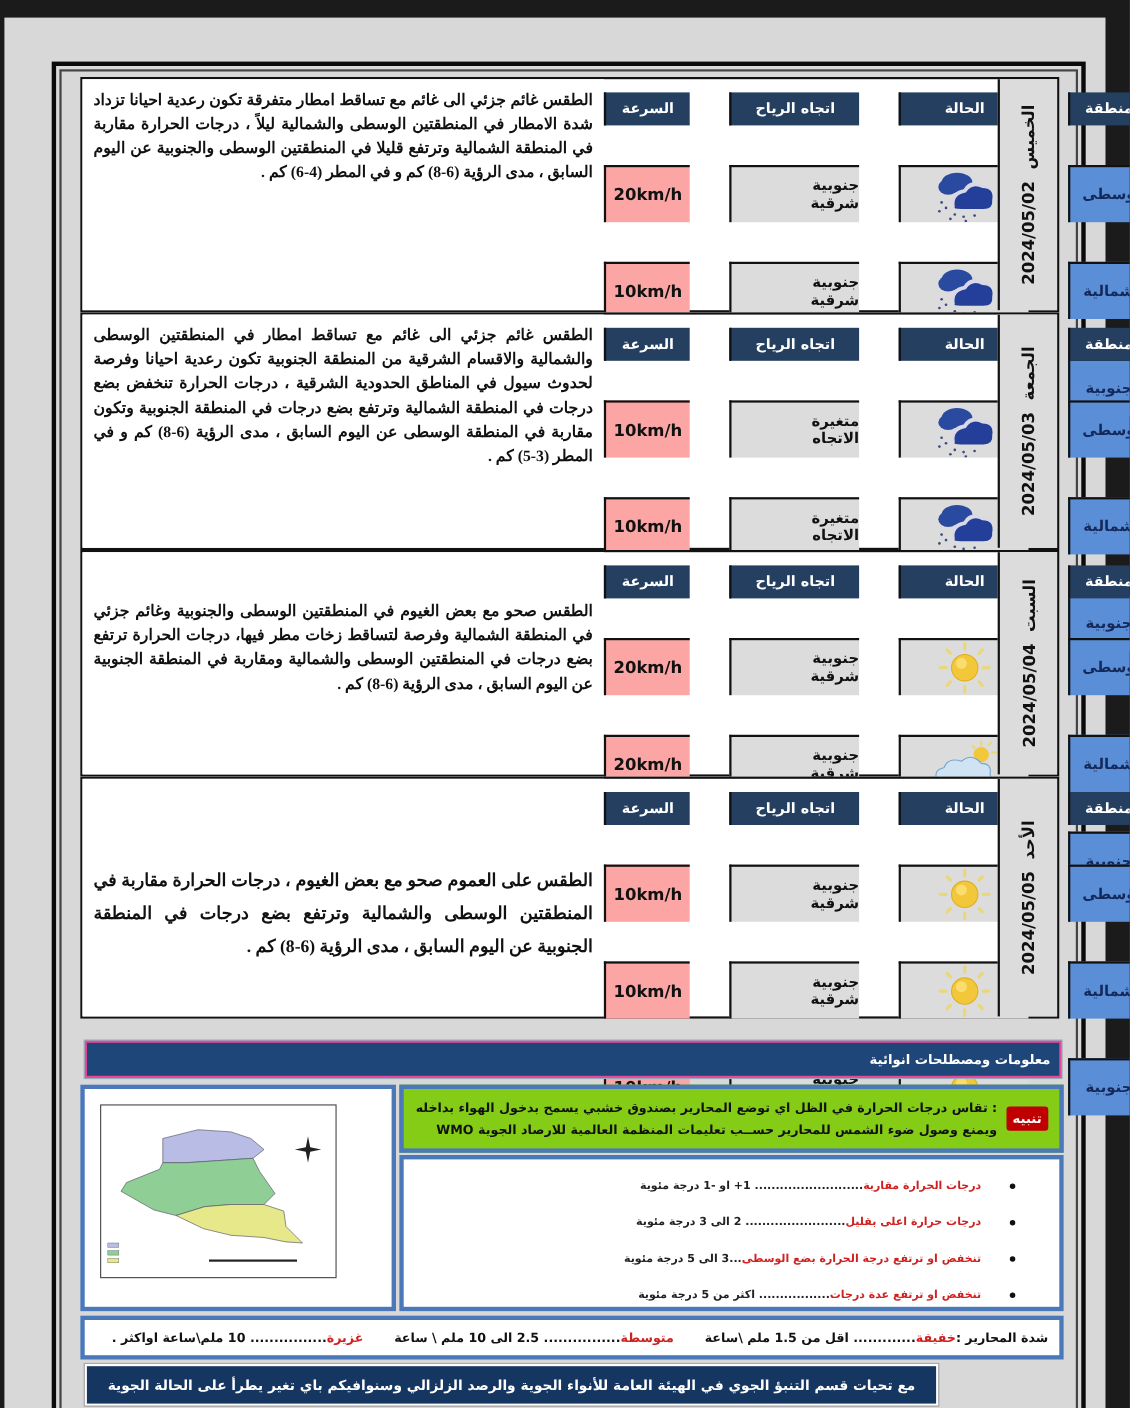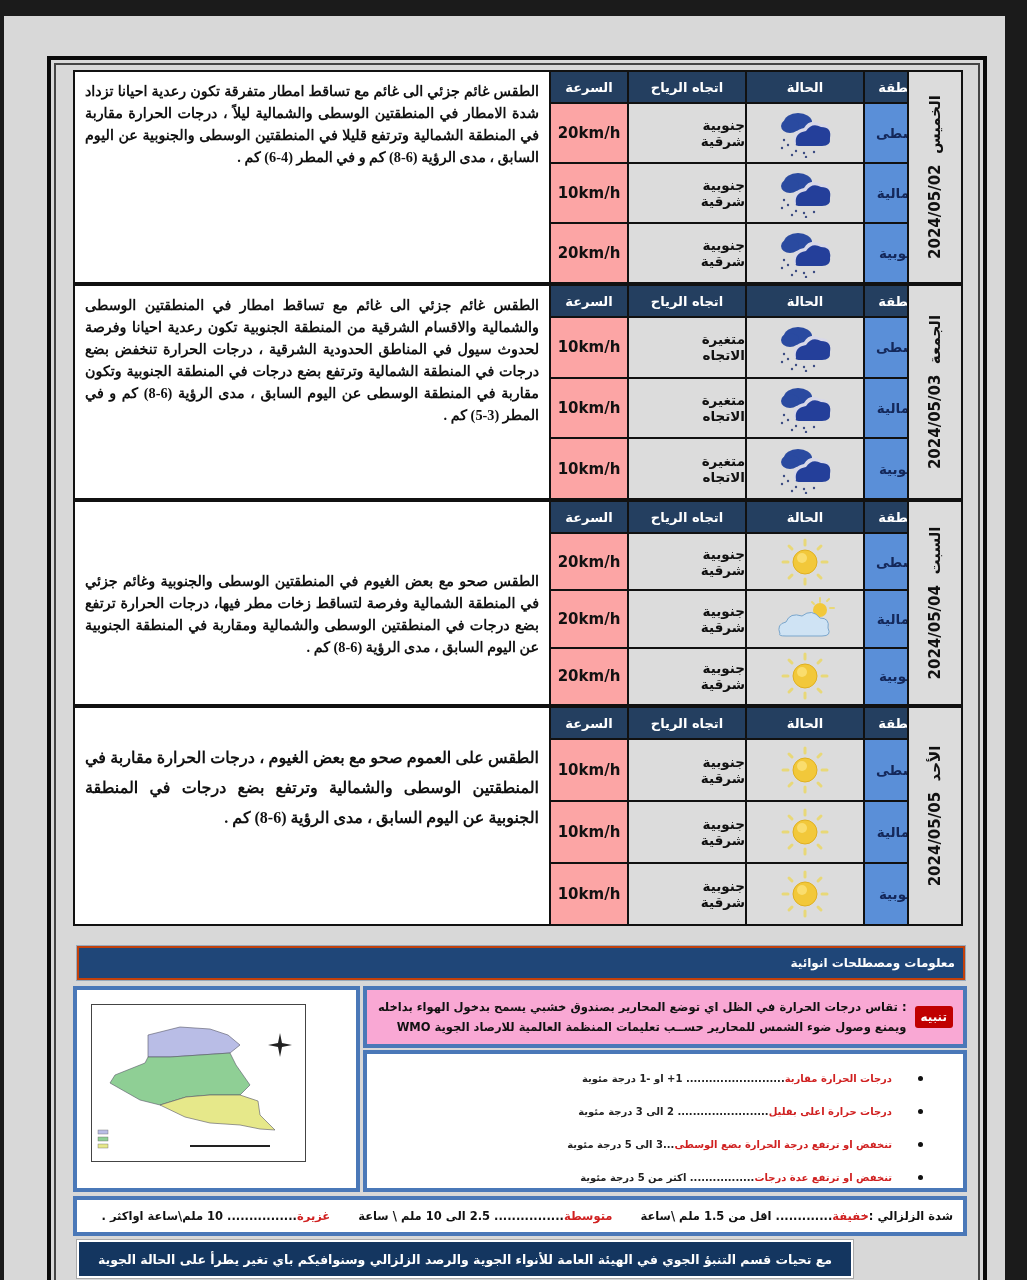--- a/index.html
+++ b/index.html
@@ -22,26 +22,27 @@
     position: absolute; left: 22px; width: 890px;
     border: 2px solid #111; background: #fff;
   }
   .day .desc {
     position: absolute; left: 0; top: 0; bottom: 0; width: 474px;
     background: #fff; padding: 8px 10px 0 10px;
     font-family: Liberation Serif, serif; font-weight: bold; font-size: 14.3px;
     line-height: 22px; color: #111; text-align: justify; text-align-last: right;
     direction: rtl;
   }
-  .day.big .desc { font-size: 16px; line-height: 30px; padding-top: 35px; }
+  .day.big .desc { font-size: 16px; line-height: 30px; padding-top: 78px; }
   .day .tbl {
-    position: absolute; left: 474px; top: 0; bottom: 0; width: 424px;
+    position: absolute; left: 474px; top: 12px; bottom: 0; width: 424px;
     display: grid;
     grid-template-columns: 78px 118px 118px 82px;
     direction: ltr;
+    gap: 36px;
   }
   .day .datecol {
     position: absolute; right: 0; top: 0; bottom: 0; width: 54px;
     background: #dcdcdc; border-left: 2px solid #111;
     display: flex; align-items: center; justify-content: center;
   }
   .datecol .vtext {
     transform: rotate(-90deg); white-space: nowrap;
     font-family: "DejaVu Sans", sans-serif; font-weight: bold; font-size: 15px; color: #111;
     direction: rtl;
@@ -56,35 +57,35 @@
     font-family: "DejaVu Sans", sans-serif; height: 30px;
   }
   .speed { background: #fca5a5; font-size: 15px; font-family: "DejaVu Sans", sans-serif; }
   .wind  { background: #dcdcdc; font-size: 13.5px; direction: rtl; padding-left: 32px; }
   .cond  { background: #dcdcdc; }
   .region { background: #5a8fd8; color: #14285a; font-size: 13.5px; direction: rtl; }
 
   
   .info-bar {
     position: absolute; left: 26px; top: 886px; width: 888px; height: 34px;
-    background: #1f4678; border: 2px solid #c2410c; outline: 1px solid #9ab;
+    background: #1f4678; border: 2px solid #ec4899; outline: 1px solid #9ab;
     color: #fff; font-size: 12px; font-weight: bold;
     display: flex; align-items: center; padding-right: 8px;
   }
   .map-box {
     position: absolute; left: 22px; top: 926px; width: 287px; height: 206px;
     background: #fff; border: 4px solid #4a78b8;
   }
   .map-inner {
     position: absolute; left: 14px; top: 14px; width: 215px; height: 158px;
     border: 1px solid #444; background: #fff;
   }
   .notice-box {
     position: absolute; left: 312px; top: 926px; width: 604px; height: 62px;
-    background: #f9a8d4; border: 4px solid #4a78b8;
+    background: #84cc16; border: 4px solid #4a78b8;
     display: flex; align-items: center; justify-content: flex-start; padding-right: 10px;
   }
   .notice-badge {
     background: #c00000; color: #fff; font-weight: bold; font-size: 12px;
     padding: 4px 6px; border-radius: 3px; margin-left: 8px; flex: 0 0 auto;
   }
   .notice-text { font-size: 11.5px; font-weight: bold; line-height: 20px; color: #111; }
   .legend-box {
     position: absolute; left: 312px; top: 990px; width: 604px; height: 142px;
     background: #fff; border: 4px solid #4a78b8; padding: 8px 40px 0 20px;
@@ -275,21 +276,21 @@
             </span>
           </div>
         <div class="cell region">الجنوبية</div>
       </div>
       <div class="datecol">
         <div class="vtext"><span>الجمعة</span>&nbsp;&nbsp;<span>2024/05/03</span></div>
       </div>
     </div>
 
     <div class="day" style="top:440px; height:206px;">
-      <div class="desc" style="padding-top:43px;margin-top:25px;">الطقس صحو مع بعض الغيوم في المنطقتين الوسطى والجنوبية وغائم جزئي في المنطقة الشمالية وفرصة لتساقط زخات مطر فيها، درجات الحرارة ترتفع بضع درجات في المنطقتين الوسطى والشمالية ومقاربة في المنطقة الجنوبية عن اليوم السابق ، مدى الرؤية (6-8) كم .</div>
+      <div class="desc" style="padding-top:43px;">الطقس صحو مع بعض الغيوم في المنطقتين الوسطى والجنوبية وغائم جزئي في المنطقة الشمالية وفرصة لتساقط زخات مطر فيها، درجات الحرارة ترتفع بضع درجات في المنطقتين الوسطى والشمالية ومقاربة في المنطقة الجنوبية عن اليوم السابق ، مدى الرؤية (6-8) كم .</div>
       <div class="tbl" style="grid-template-rows: 30px 1fr 1fr 1fr;">
         <div class="cell hdr">السرعة</div>
         <div class="cell hdr">اتجاه الرياح</div>
         <div class="cell hdr">الحالة</div>
         <div class="cell hdr">المنطقة</div>
         <div class="cell speed">20km/h</div>
         <div class="cell wind">جنوبية شرقية</div>
         <div class="cell cond">
             <span class="ic">
               <svg width="50" height="50" viewBox="0 0 50 50">
@@ -472,21 +473,21 @@
         <span class="blk">...3  الى   5 درجة مئوية</span>
       </div>
       <div class="legend-item">
         <span class="bullet"></span>
         <span class="red">تنخفض او ترتفع عدة درجات</span>
         <span class="blk"> ................. اكثر من  5 درجة مئوية</span>
       </div>
     </div>
 
     <div class="rain-box">
-      <span>شدة الزلزالي : </span>
+      <span>شدة المحارير : </span>
       <span class="red">خفيفة</span>
       <span> ............. اقل من 1.5  ملم \ساعة</span>
       <span style="width:28px"></span>
       <span class="red">متوسطة</span>
       <span> ................ 2.5 الى 10 ملم \ ساعة</span>
       <span style="width:28px"></span>
       <span class="red">غزيرة</span>
       <span> ................ 10 ملم\ساعة اواكثر .</span>
     </div>
 

